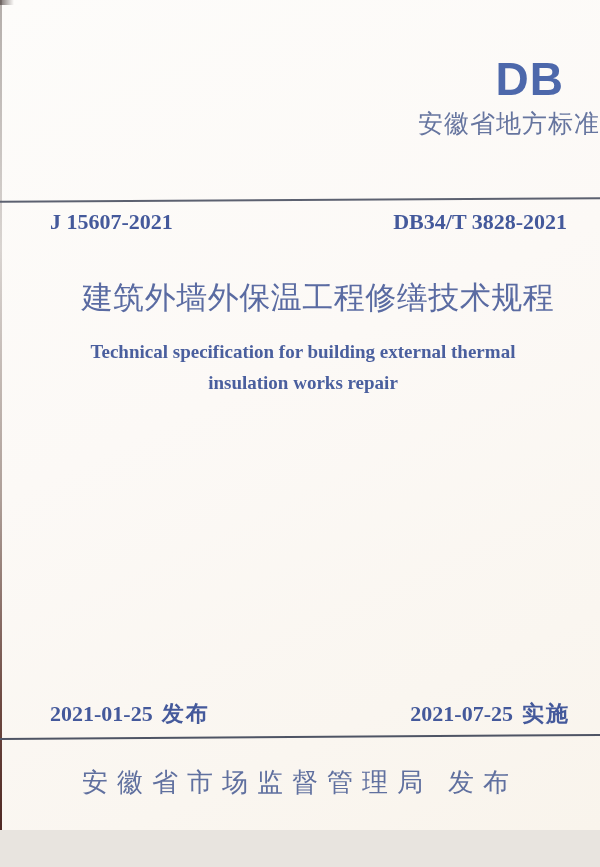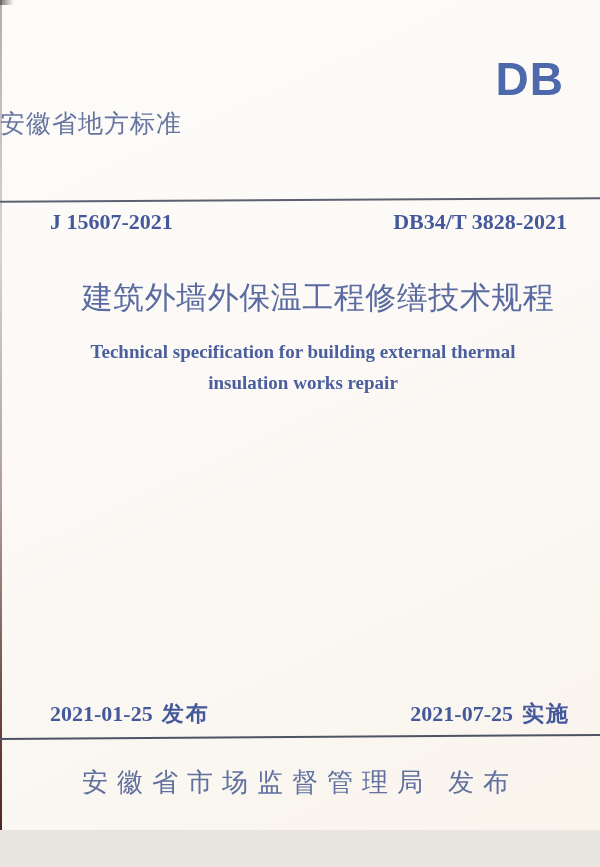--- a/index.html
+++ b/index.html
@@ -43,21 +43,21 @@
     font-size: 46px;
     line-height: 1;
     color: #4d68ab;
     letter-spacing: 1px;
   }
   .standard-type {
     position: absolute;
     top: 110px;
     left: 0;
     width: 100%;
-    text-align: left;
+    text-align: right;
     font-size: 25px;
     line-height: 1.1;
     color: #66759f;
     letter-spacing: 1px;
   }
   .codes-row {
     position: absolute;
     top: 166px;
     left: 50px;
     right: 33px;

